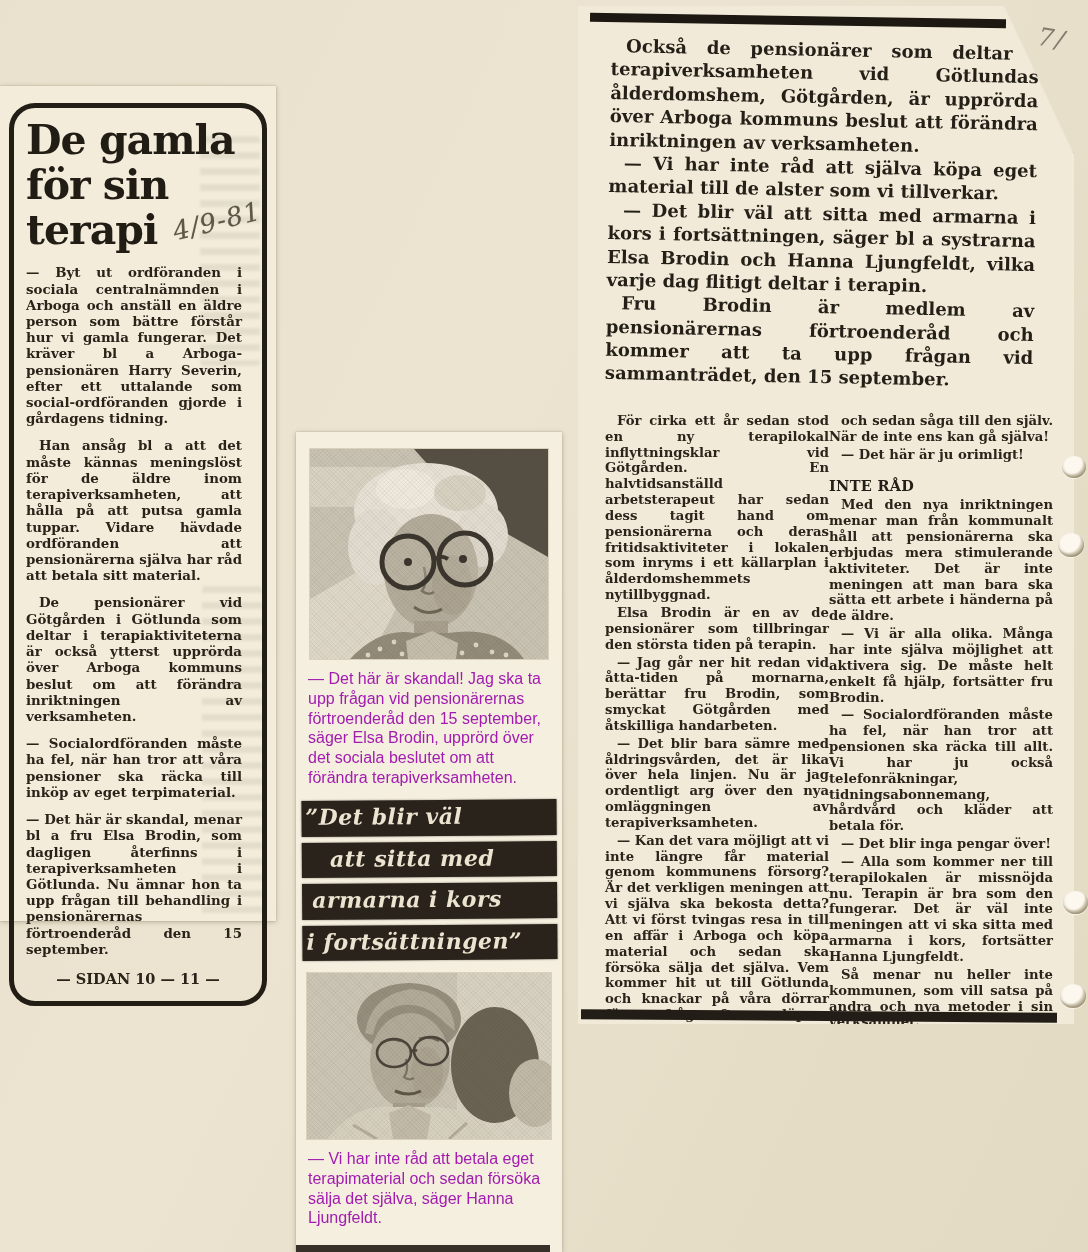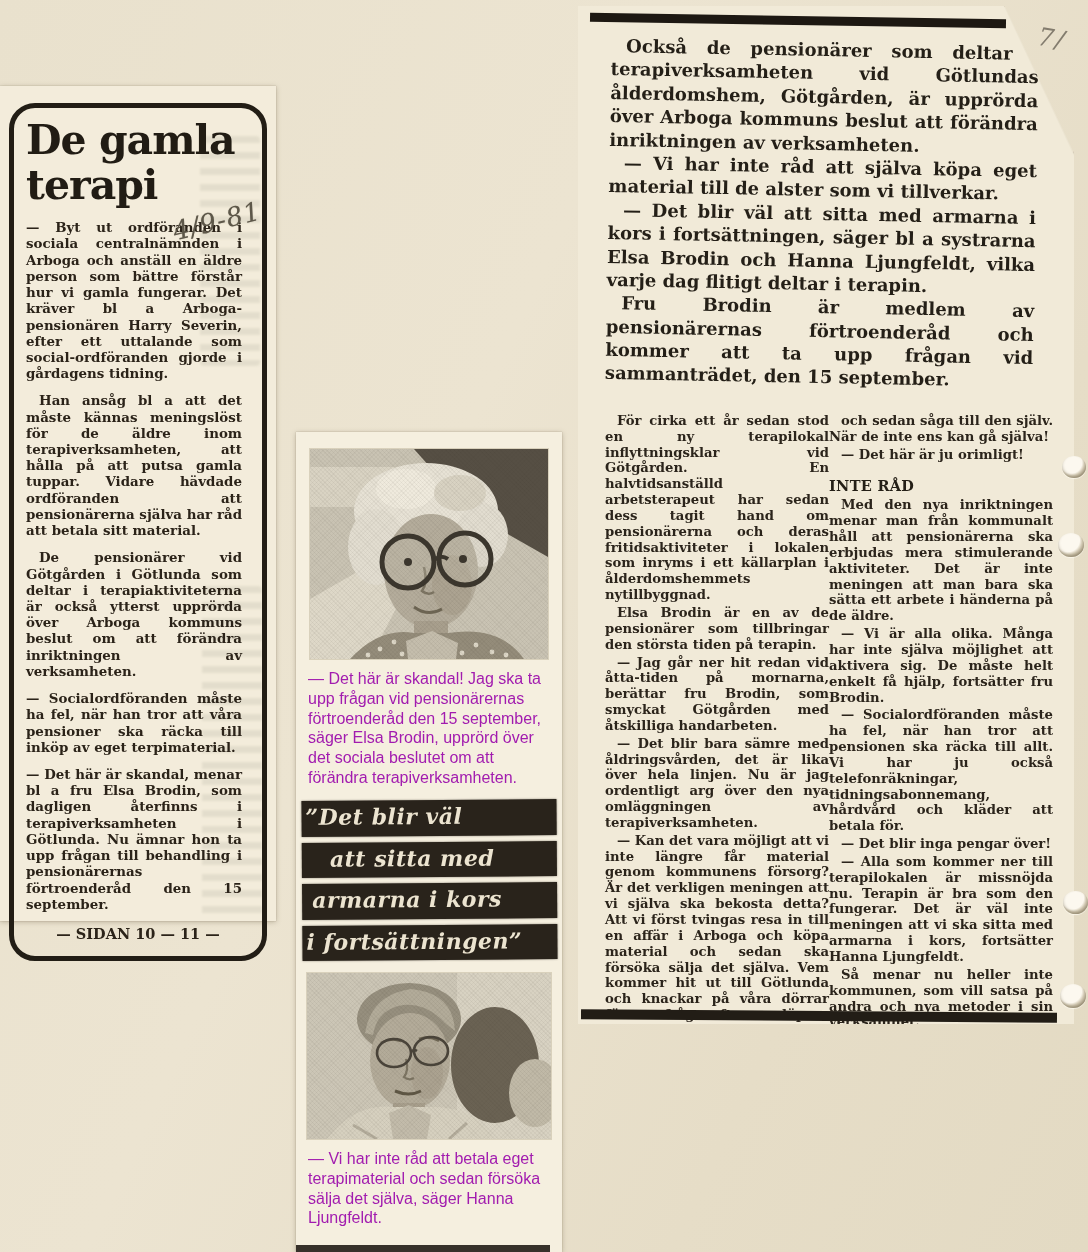--- a/index.html
+++ b/index.html
@@ -151,20 +151,21 @@
 <body>
 
 <div class="page">
 
   <section class="clip left-clip">
     <div class="ghost ghost-a"></div>
     <div class="ghost ghost-b"></div>
     <div class="headline-box">
       <h1 class="headline">
         <span>De gamla</span>
+        <span>för sin</span>
         <span>terapi</span>
       </h1>
       <div class="hand-date">4/9-81</div>
       <div class="left-body">
         <p>— Byt ut ordföranden i sociala centralnämnden i Arboga och anställ en äldre person som bättre förstår hur vi gamla fungerar. Det kräver bl a Arboga-pensionären Harry Severin, efter ett uttalande som social-ordföranden gjorde i gårdagens tidning.</p>
         <p class="ind">Han ansåg bl a att det måste kännas meningslöst för de äldre inom terapiverksamheten, att hålla på att putsa gamla tuppar. Vidare hävdade ordföranden att pensionärerna själva har råd att betala sitt material.</p>
         <p class="ind">De pensionärer vid Götgården i Götlunda som deltar i terapiaktiviteterna är också ytterst upprörda över Arboga kommuns beslut om att förändra inriktningen av verksamheten.</p>
         <p>— Socialordföranden måste ha fel, när han tror att våra pensioner ska räcka till inköp av eget terpimaterial.</p>
         <p>— Det här är skandal, menar bl a fru Elsa Brodin, som dagligen återfinns i terapiverksamheten i Götlunda. Nu ämnar hon ta upp frågan till behandling i pensionärernas förtroenderåd den 15 september.</p>
       </div>

